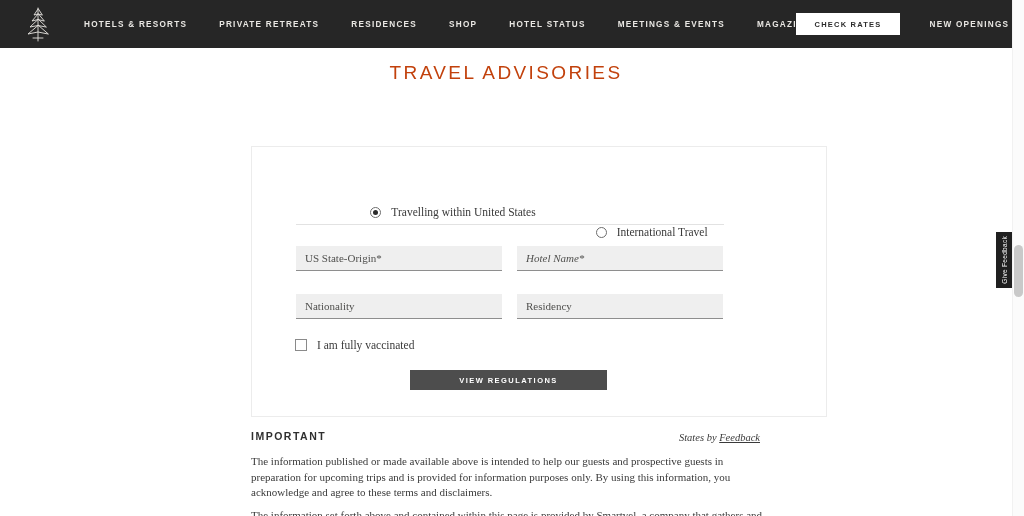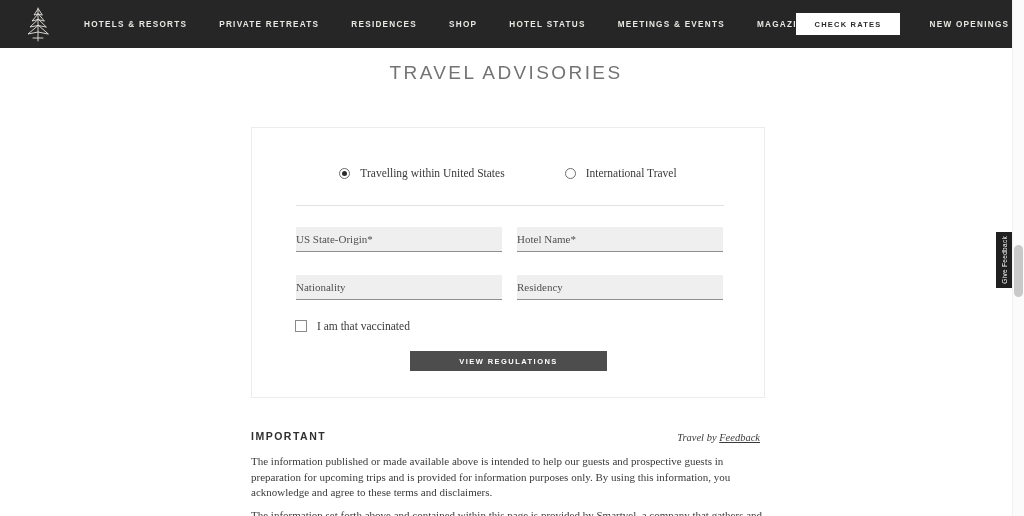--- a/index.html
+++ b/index.html
@@ -80,59 +80,59 @@
   #page-title {
     position: absolute;
     top: 62px;
     left: 0;
     width: 1012px;
     text-align: center;
     font-family: "Liberation Sans", sans-serif;
     font-size: 19px;
     font-weight: 300;
     letter-spacing: 2.4px;
-    color: #737373;
+    color: #c2410c;
   }
   #intro {
     position: absolute;
     top: 103px;
     left: 251px;
     width: 514px;
     text-align: center;
     font-size: 11.5px;
     line-height: 15px;
     color: #3e3e3e;
   }
 
   
   #card {
     position: absolute;
     left: 251px;
-    top: 127px;
-    width: 514px;
+    top: 146px;
+    width: 576px;
     height: 271px;
     background: #ffffff;
     border: 1px solid #ececec;
   }
 
   #radio-row {
     position: absolute;
     top: 39px;
     left: 0;
     width: 100%;
     display: flex;
     justify-content: center;
     align-items: center;
   }
   .radio-opt {
     display: flex;
     align-items: center;
     cursor: pointer;
   }
-  .radio-opt + .radio-opt { margin-left: 60px; }
+  .radio-opt + .radio-opt { margin-left: 60px; margin-top: 40px; }
   .radio-dot {
     width: 11px; height: 11px;
     border-radius: 50%;
     border: 1px solid #6d6d6d;
     background: #fff;
     display: flex;
     align-items: center;
     justify-content: center;
     flex: none;
   }
@@ -158,28 +158,29 @@
   }
 
   .field {
     position: absolute;
     width: 206px;
     height: 25px;
     background: #efefef;
     border-bottom: 1px solid #8e8e8e;
     display: flex;
     align-items: center;
+    padding-left: 9px;
     cursor: text;
   }
   .field-label {
     font-size: 11px;
     color: #50504e;
   }
   #field-state    { left: 44px;  top: 99px; }
-  #field-hotel    { left: 265px; top: 99px; }
+  #field-hotel    { left: 265px; top: 99px; font-style: italic; }
   #field-nat      { left: 44px;  top: 147px; }
   #field-res      { left: 265px; top: 147px; }
 
   #vax-row {
     position: absolute;
     left: 43px;
     top: 192px;
     display: flex;
     align-items: center;
     cursor: pointer;
@@ -364,28 +365,28 @@
     </div>
     <div class="field" id="field-nat">
       <span class="field-label">Nationality</span>
     </div>
     <div class="field" id="field-res">
       <span class="field-label">Residency</span>
     </div>
 
     <div id="vax-row">
       <span id="vax-box"></span>
-      <span id="vax-label">I am that vaccinated</span>
+      <span id="vax-label">I am fully vaccinated</span>
     </div>
 
     <button id="view-reg">VIEW REGULATIONS</button>
   </div>
 
   <div id="important-head">IMPORTANT</div>
-  <div id="powered"><span>Travel by </span><a href="#">Feedback</a></div>
+  <div id="powered"><span>States by </span><a href="#">Feedback</a></div>
 
   <div id="para1">The information published or made available above is intended to help our guests and prospective guests in preparation for upcoming trips and is provided for information purposes only. By using this information, you acknowledge and agree to these terms and disclaimers.</div>
   <div id="para2">The information set forth above and contained within this page is provided by Smartvel, a company that gathers and provides</div>
 
   <div id="feedback">
     <span>Give Feedback</span>
   </div>
 
   <div id="scrollbar-track">
     <div id="scrollbar-thumb"></div>

